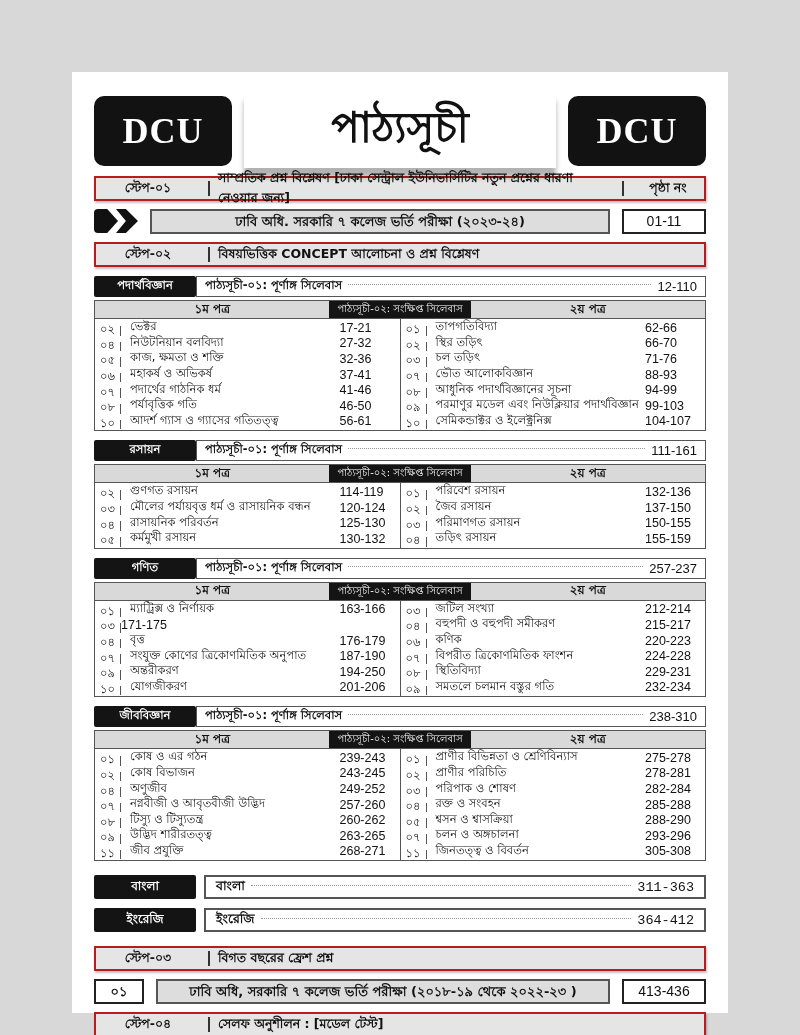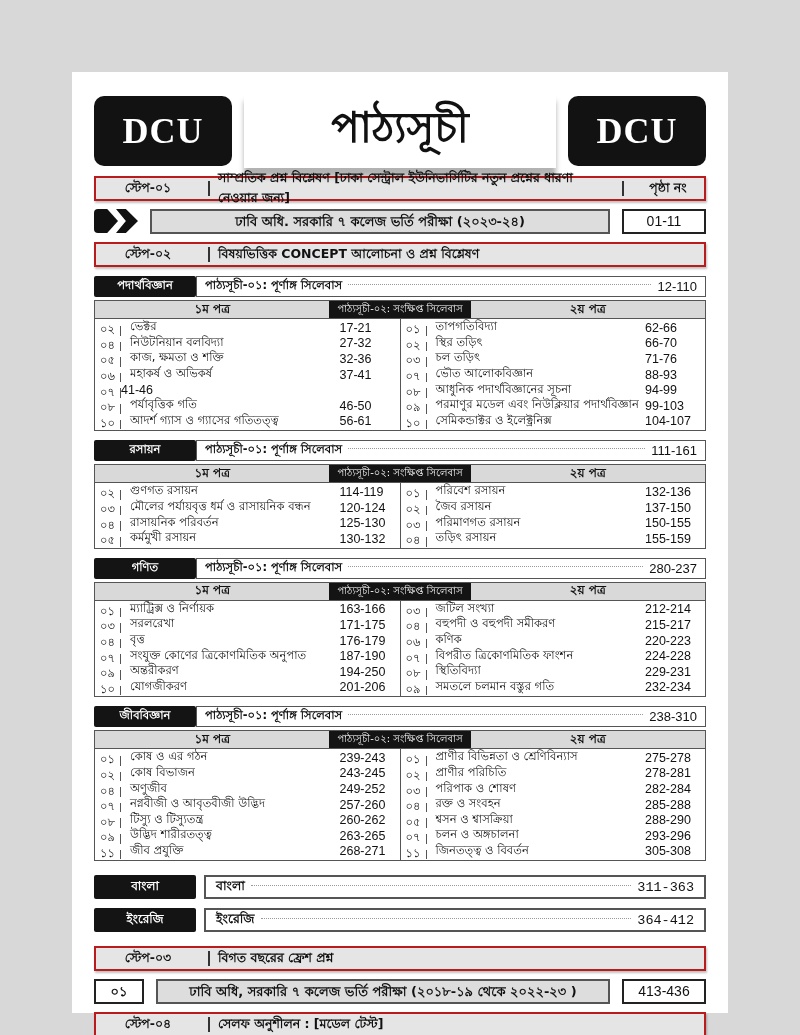--- a/index.html
+++ b/index.html
@@ -180,20 +180,21 @@
               <span class="chap-title">কাজ, ক্ষমতা ও শক্তি</span>
               <span class="chap-pages">32-36</span>
             </div>
             <div class="chap-row">
               <span class="chap-no">০৬</span>
               <span class="chap-title">মহাকর্ষ ও অভিকর্ষ</span>
               <span class="chap-pages">37-41</span>
             </div>
             <div class="chap-row">
               <span class="chap-no">০৭</span>
+              <span class="chap-title">পদার্থের গাঠনিক ধর্ম</span>
               <span class="chap-pages">41-46</span>
             </div>
             <div class="chap-row">
               <span class="chap-no">০৮</span>
               <span class="chap-title">পর্যাবৃত্তিক গতি</span>
               <span class="chap-pages">46-50</span>
             </div>
             <div class="chap-row">
               <span class="chap-no">১০</span>
               <span class="chap-title">আদর্শ গ্যাস ও গ্যাসের গতিতত্ত্ব</span>
@@ -301,38 +302,37 @@
           </div>
     </div>
   </div>
 
   <div class="subject">
     <div class="subject-head">
       <span class="subject-badge">গণিত</span>
       <span class="subject-syllabus">
         <span>পাঠ্যসূচী-০১: পূর্ণাঙ্গ সিলেবাস</span>
         <span class="syl-dots"></span>
-        <span class="subject-pages">280-237</span>
+        <span class="subject-pages">257-237</span>
       </span>
     </div>
     <div class="paper-head">
       <span class="paper-cell">১ম পত্র</span>
       <span class="syl2-badge">পাঠ্যসূচী-০২: সংক্ষিপ্ত সিলেবাস</span>
       <span class="paper-cell">২য় পত্র</span>
     </div>
     <div class="subject-body">
       <div class="half left">
             <div class="chap-row">
               <span class="chap-no">০১</span>
               <span class="chap-title">ম্যাট্রিক্স ও নির্ণায়ক</span>
               <span class="chap-pages">163-166</span>
             </div>
             <div class="chap-row">
               <span class="chap-no">০৩</span>
-              <span class="chap-title">সরলরেখা</span>
               <span class="chap-pages">171-175</span>
             </div>
             <div class="chap-row">
               <span class="chap-no">০৪</span>
               <span class="chap-title">বৃত্ত</span>
               <span class="chap-pages">176-179</span>
             </div>
             <div class="chap-row">
               <span class="chap-no">০৭</span>
               <span class="chap-title">সংযুক্ত কোণের ত্রিকোণমিতিক অনুপাত</span>

